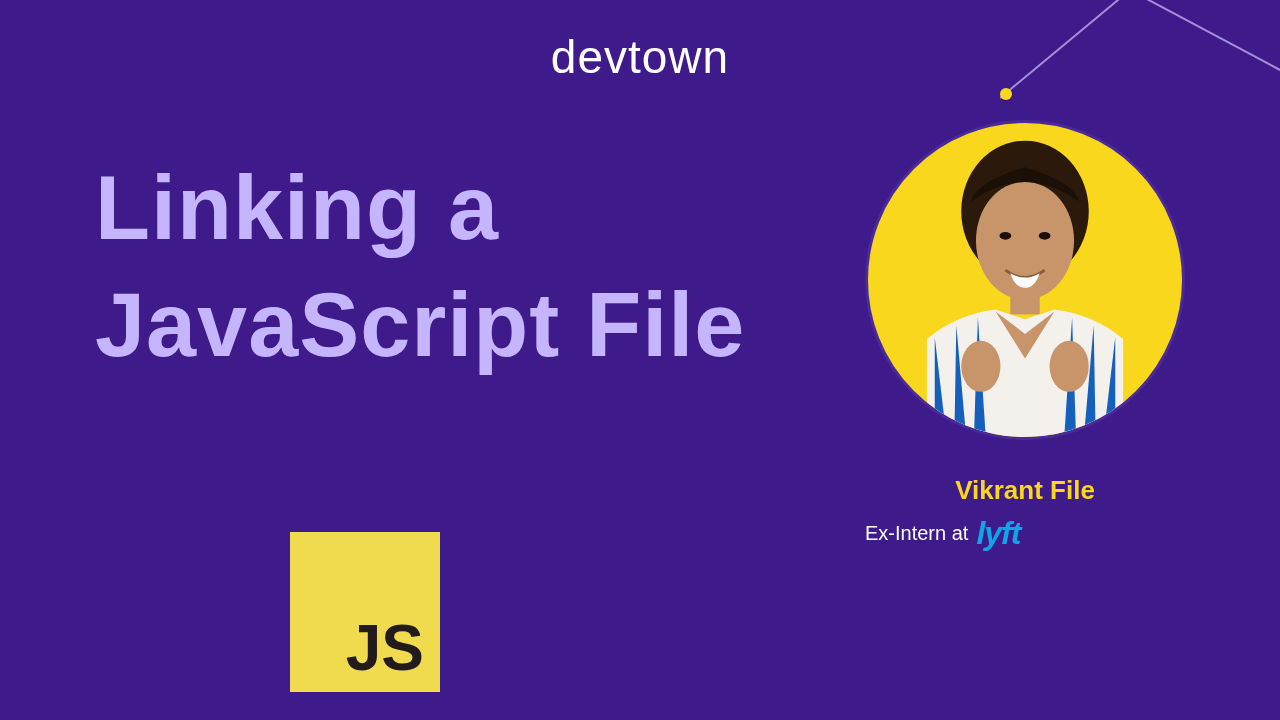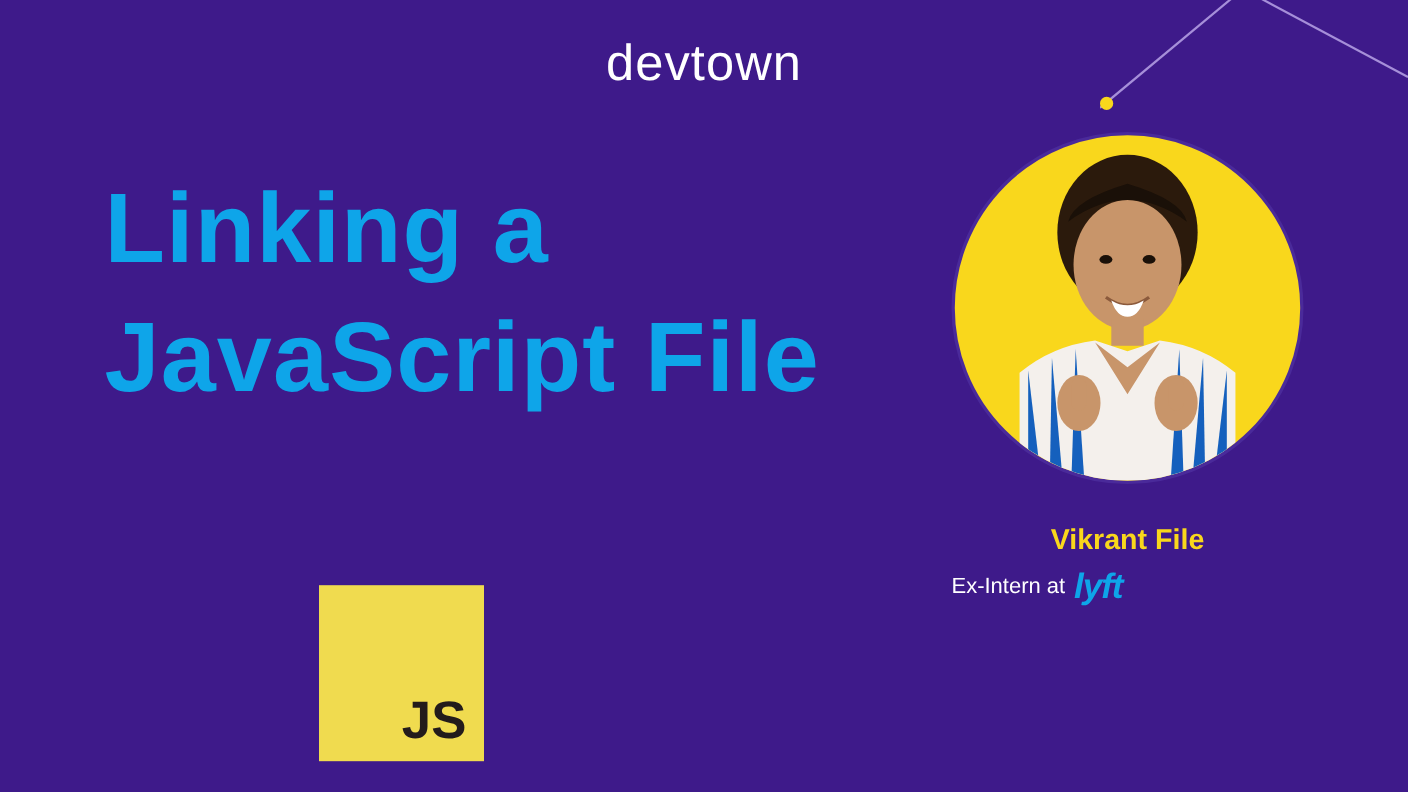--- a/index.html
+++ b/index.html
@@ -19,42 +19,42 @@
     color: #ffffff;
     font-size: 46px;
     font-weight: 300;
     letter-spacing: 1px;
     font-family: sans-serif;
   }
   .main-title {
     position: absolute;
     top: 150px;
     left: 95px;
-    color: #0ea5e9;
+    color: #c4b5fd;
     font-size: 90px;
     font-weight: 800;
     line-height: 1.3;
     font-family: Arial, sans-serif;
     letter-spacing: 1px;
   }
   .js-badge {
     position: absolute;
     bottom: 28px;
     left: 290px;
     width: 150px;
     height: 160px;
     background: #f0db4f;
     display: flex;
     align-items: flex-end;
     justify-content: flex-end;
     padding: 12px 16px;
   }
   .js-badge-text {
     color: #231b1b;
-    font-size: 48px;
+    font-size: 64px;
     font-weight: 900;
     font-family: Arial, sans-serif;
     line-height: 1;
   }
   .profile-circle {
     position: absolute;
     top: 120px;
     right: 95px;
     width: 320px;
     height: 320px;

